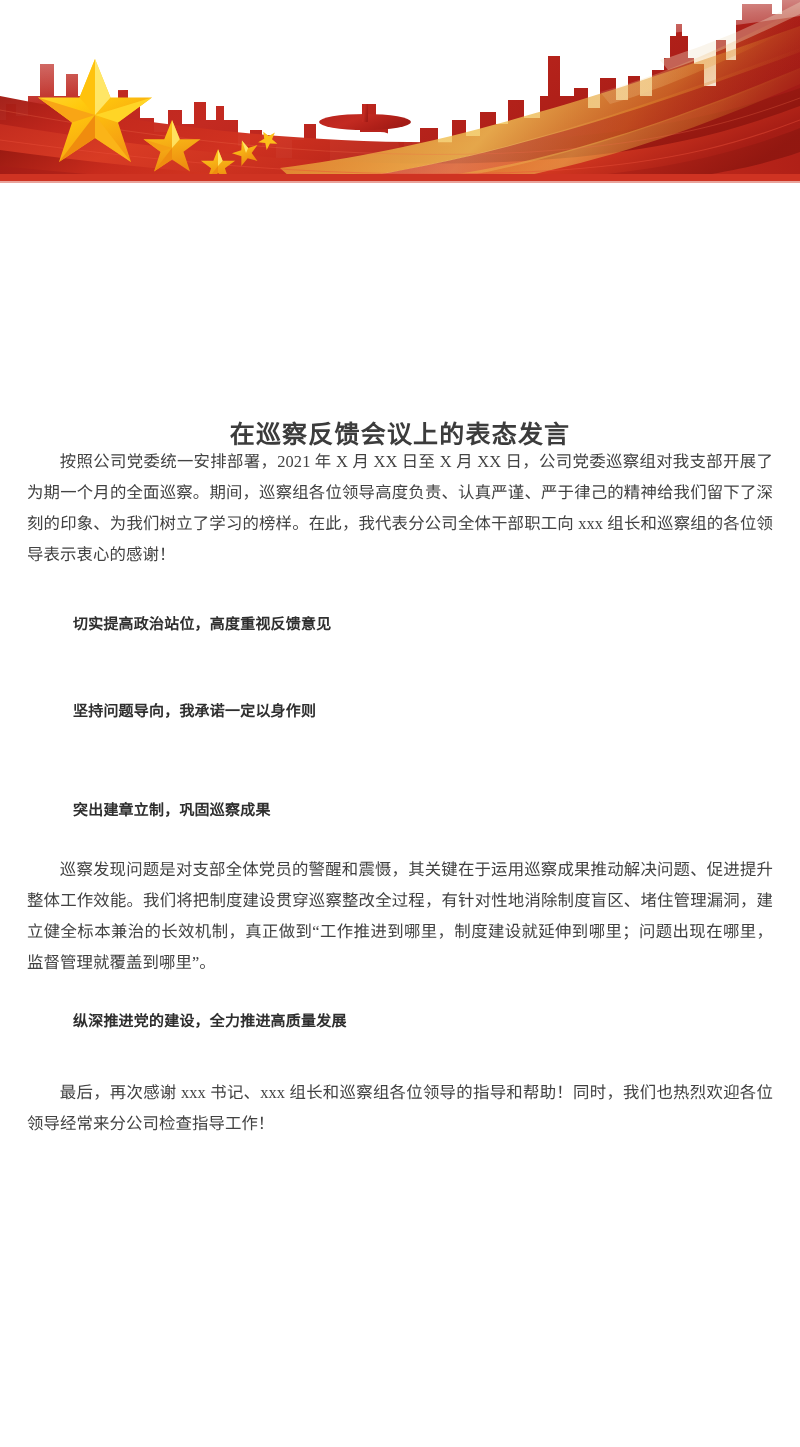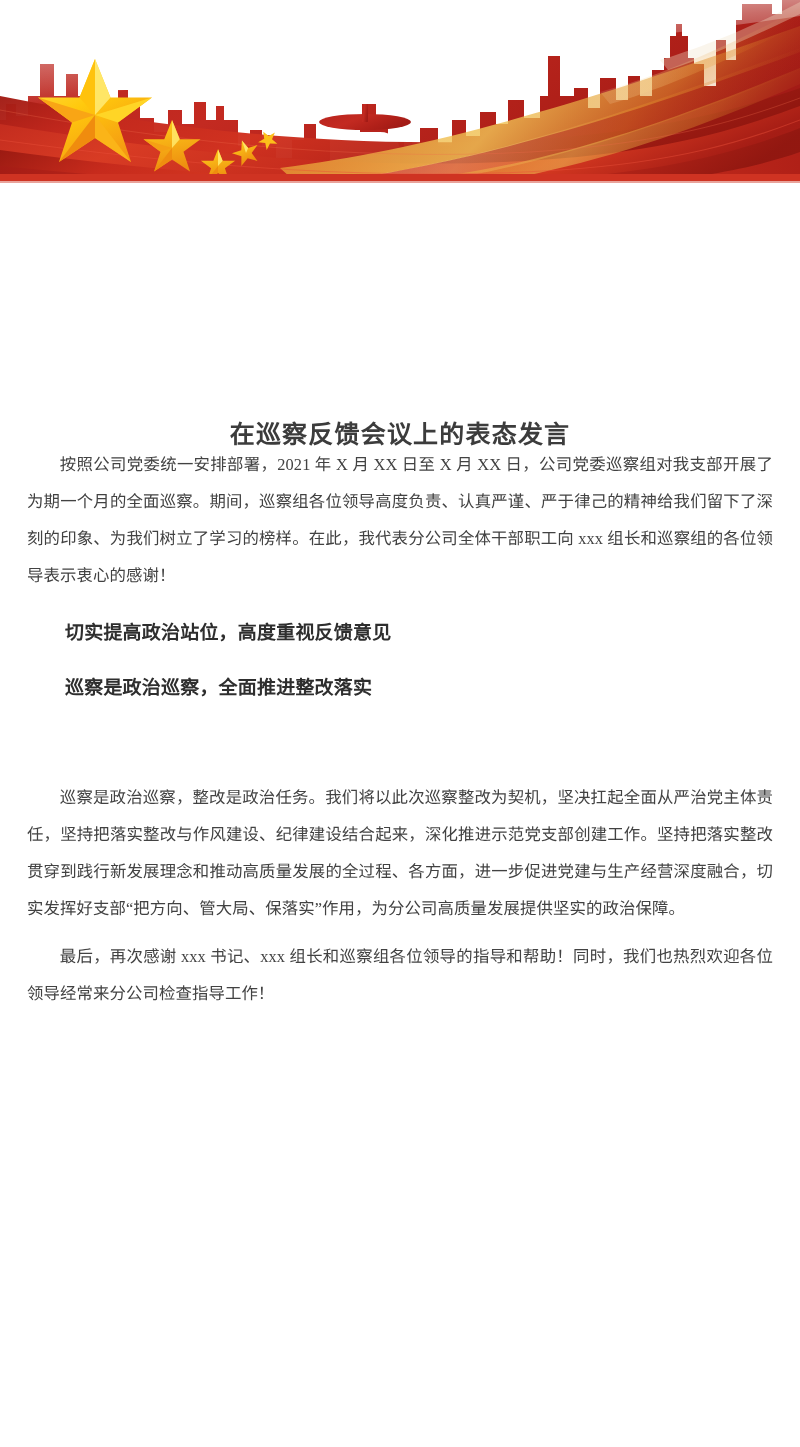--- a/index.html
+++ b/index.html
@@ -27,35 +27,35 @@
     letter-spacing:1.2px;
     color:#3c3c3c;
     font-family:"Liberation Serif","DejaVu Serif",serif;
   }
   #content{
     position:absolute;left:27px;top:263px;width:746px;
     color:#3f3f3f;
   }
   .para{
     font-size:16.4px;
-    line-height:37px;
+    line-height:31px;
     text-align:justify;
     text-justify:inter-ideograph;
     text-indent:2em;
     margin:0 0 0 0;
     color:#424242;
     letter-spacing:0.1px;
   }
   .head{
-    font-size:19px;
+    font-size:15px;
     line-height:29.4px;
     text-align:left;
     text-indent:2em;
     font-weight:bold;
-    margin:0;
+    margin:16px;
     color:#2e2e2e;
     letter-spacing:0.2px;
   }
   
   .gap-s{height:11px;}
   .gap-m{height:13px;}
 
   
   .wm{
     position:absolute;
@@ -263,32 +263,34 @@
       <p class="para">按照公司党委统一安排部署，2021 年 X 月 XX 日至 X 月 XX 日，公司党委巡察组对我支部开展了为期一个月的全面巡察。期间，巡察组各位领导高度负责、认真严谨、严于律己的精神给我们留下了深刻的印象、为我们树立了学习的榜样。在此，我代表分公司全体干部职工向 xxx 组长和巡察组的各位领导表示衷心的感谢！</p>
       <div class="gap-s"></div>
 
       <div class="gap-m"></div>
 
       <p class="head">切实提高政治站位，高度重视反馈意见</p>
       <div class="gap-m"></div>
 
       <div class="gap-m"></div>
 
-      <p class="head">巡察是政治巡察，全面推进整改落实</p>
+      <p class="head">坚持问题导向，我承诺一定以身作则</p>
       <div class="gap-m"></div>
 
       <div class="gap-s"></div>
 
       <div class="gap-m"></div>
 
-      <div class="gap-m"></div>
-
-      <div class="gap-m"></div>
-
-      <div class="gap-m"></div>
-
-      <p class="para">巡察是政治巡察，整改是政治任务。我们将以此次巡察整改为契机，坚决扛起全面从严治党主体责任，坚持把落实整改与作风建设、纪律建设结合起来，深化推进示范党支部创建工作。坚持把落实整改贯穿到践行新发展理念和推动高质量发展的全过程、各方面，进一步促进党建与生产经营深度融合，切实发挥好支部“把方向、管大局、保落实”作用，为分公司高质量发展提供坚实的政治保障。</p>
+      <p class="head">突出建章立制，巩固巡察成果</p>
+      <div class="gap-m"></div>
+
+      <p class="para">巡察发现问题是对支部全体党员的警醒和震慑，其关键在于运用巡察成果推动解决问题、促进提升整体工作效能。我们将把制度建设贯穿巡察整改全过程，有针对性地消除制度盲区、堵住管理漏洞，建立健全标本兼治的长效机制，真正做到“工作推进到哪里，制度建设就延伸到哪里；问题出现在哪里，监督管理就覆盖到哪里”。</p>
+      <div class="gap-m"></div>
+
+      <p class="head">纵深推进党的建设，全力推进高质量发展</p>
+      <div class="gap-m"></div>
+
       <div class="gap-s"></div>
 
       <p class="para">最后，再次感谢 xxx 书记、xxx 组长和巡察组各位领导的指导和帮助！同时，我们也热烈欢迎各位领导经常来分公司检查指导工作！</p>
     </div>
   </div>
 </div>
 
 </body></html>

